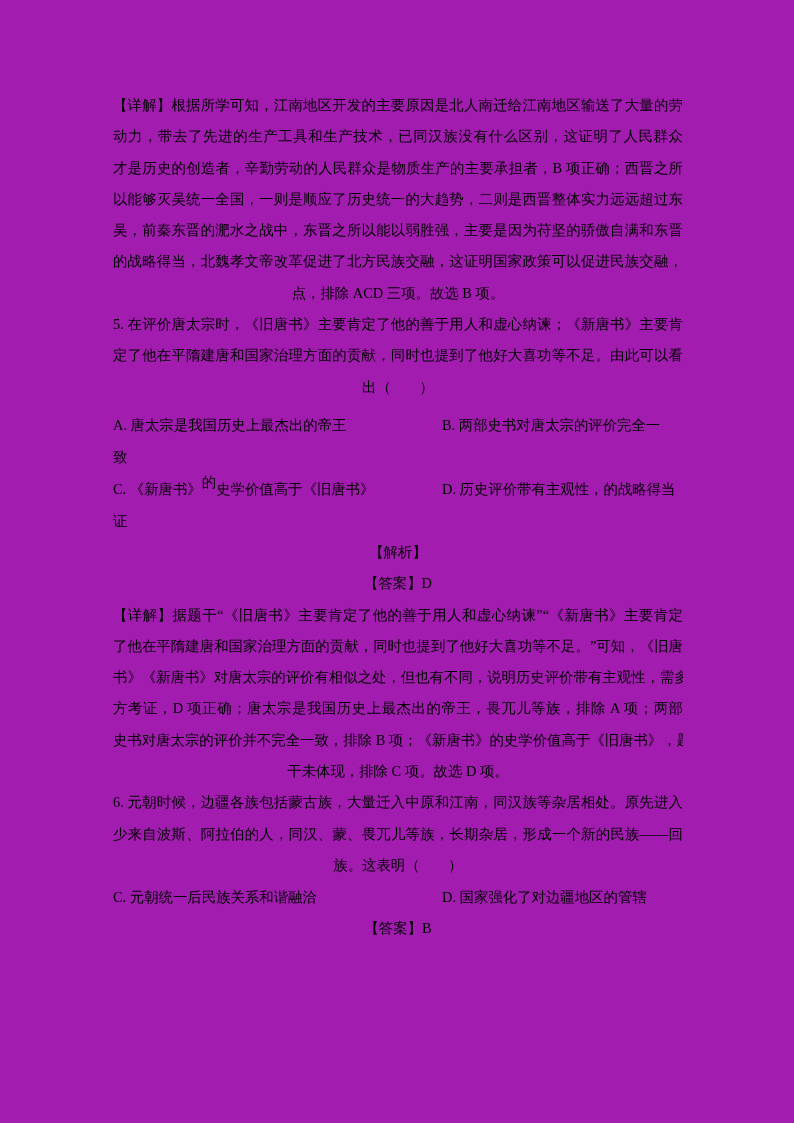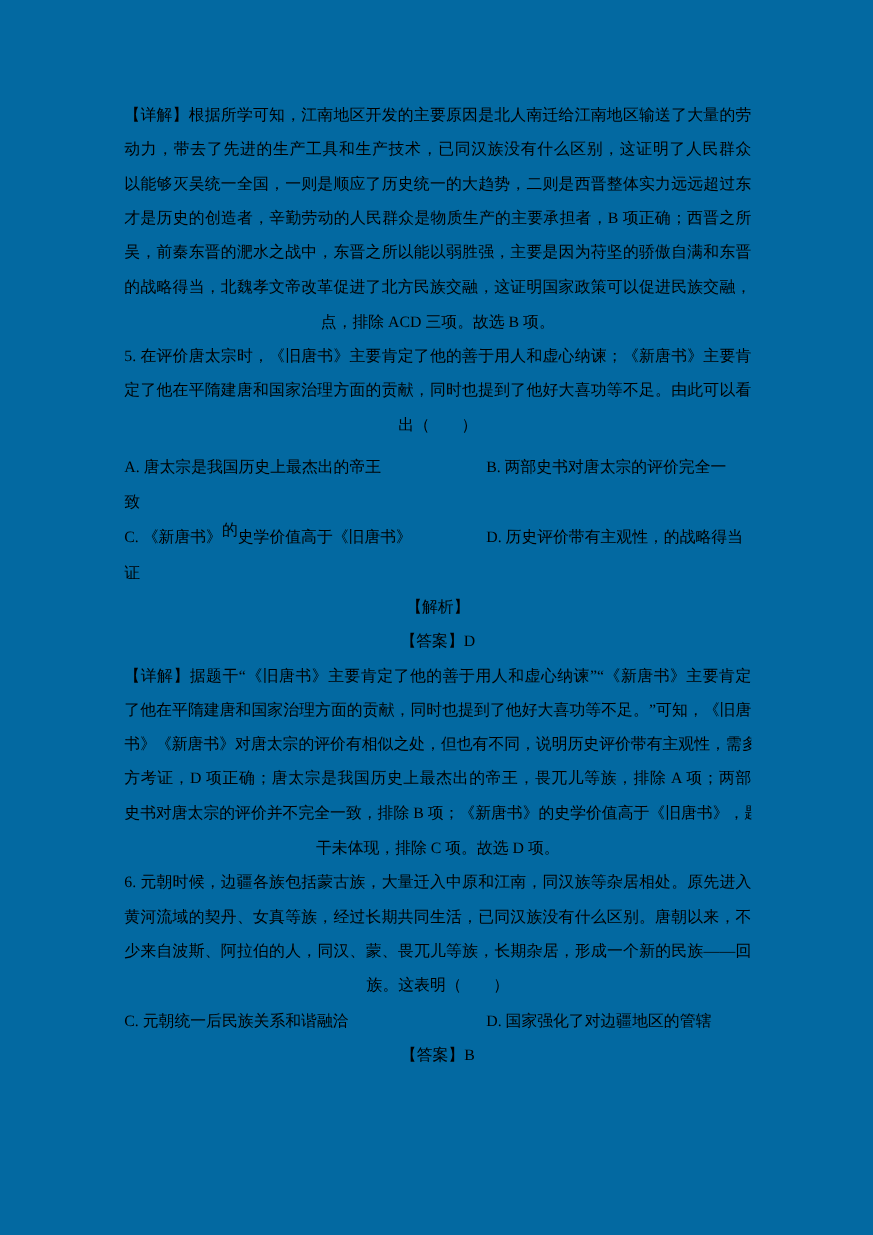--- a/index.html
+++ b/index.html
@@ -4,21 +4,21 @@
 <style>
   html, body {
     margin: 0;
     padding: 0;
     background: #ffffff;
   }
   .page {
     position: relative;
     width: 794px;
     height: 1123px;
-    background: #0369a1;
+    background: #a21caf;
     overflow: hidden;
     font-family: "Liberation Serif", serif;
     color: #000000;
   }
   .content {
     position: absolute;
     left: 113px;
     top: 90px;
     width: 570px;
     font-size: 14.4px;
@@ -55,22 +55,22 @@
 </style>
 </head>
 <body>
 
 <div class="page">
   <div class="content">
 
     <div>
       <div class="tline">【详解】根据所学可知，江南地区开发的主要原因是北人南迁给江南地区输送了大量的劳</div>
       <div class="tline">动力，带去了先进的生产工具和生产技术，已同汉族没有什么区别，这证明了人民群众</div>
+      <div class="tline">才是历史的创造者，辛勤劳动的人民群众是物质生产的主要承担者，B 项正确；西晋之所</div>
       <div class="tline">以能够灭吴统一全国，一则是顺应了历史统一的大趋势，二则是西晋整体实力远远超过东</div>
-      <div class="tline">才是历史的创造者，辛勤劳动的人民群众是物质生产的主要承担者，B 项正确；西晋之所</div>
       <div class="tline">吴，前秦东晋的淝水之战中，东晋之所以能以弱胜强，主要是因为苻坚的骄傲自满和东晋</div>
       <div class="tline">的战略得当，北魏孝文帝改革促进了北方民族交融，这证明国家政策可以促进民族交融，</div>
       <div class="tline last">点，排除 ACD 三项。故选 B 项。</div>
     </div>
 
     <div>
       <div class="tline">5. 在评价唐太宗时，《旧唐书》主要肯定了他的善于用人和虚心纳谏；《新唐书》主要肯</div>
       <div class="tline">定了他在平隋建唐和国家治理方面的贡献，同时也提到了他好大喜功等不足。由此可以看</div>
       <div class="tline last">出（　　）</div>
     </div>
@@ -94,21 +94,20 @@
       <div class="tline">【详解】据题干“《旧唐书》主要肯定了他的善于用人和虚心纳谏”“《新唐书》主要肯定</div>
       <div class="tline">了他在平隋建唐和国家治理方面的贡献，同时也提到了他好大喜功等不足。”可知，《旧唐</div>
       <div class="tline">书》《新唐书》对唐太宗的评价有相似之处，但也有不同，说明历史评价带有主观性，需多</div>
       <div class="tline">方考证，D 项正确；唐太宗是我国历史上最杰出的帝王，畏兀儿等族，排除 A 项；两部</div>
       <div class="tline">史书对唐太宗的评价并不完全一致，排除 B 项；《新唐书》的史学价值高于《旧唐书》，题</div>
       <div class="tline last">干未体现，排除 C 项。故选 D 项。</div>
     </div>
 
     <div>
       <div class="tline">6. 元朝时候，边疆各族包括蒙古族，大量迁入中原和江南，同汉族等杂居相处。原先进入</div>
-      <div class="tline">黄河流域的契丹、女真等族，经过长期共同生活，已同汉族没有什么区别。唐朝以来，不</div>
       <div class="tline">少来自波斯、阿拉伯的人，同汉、蒙、畏兀儿等族，长期杂居，形成一个新的民族——回</div>
       <div class="tline last">族。这表明（　　）</div>
     </div>
 
     <div>
       <div class="opt-row">
         <span>C. 元朝统一后民族关系和谐融洽</span>
         <span class="col2">D. 国家强化了对边疆地区的管辖</span>
       </div>
     </div>

